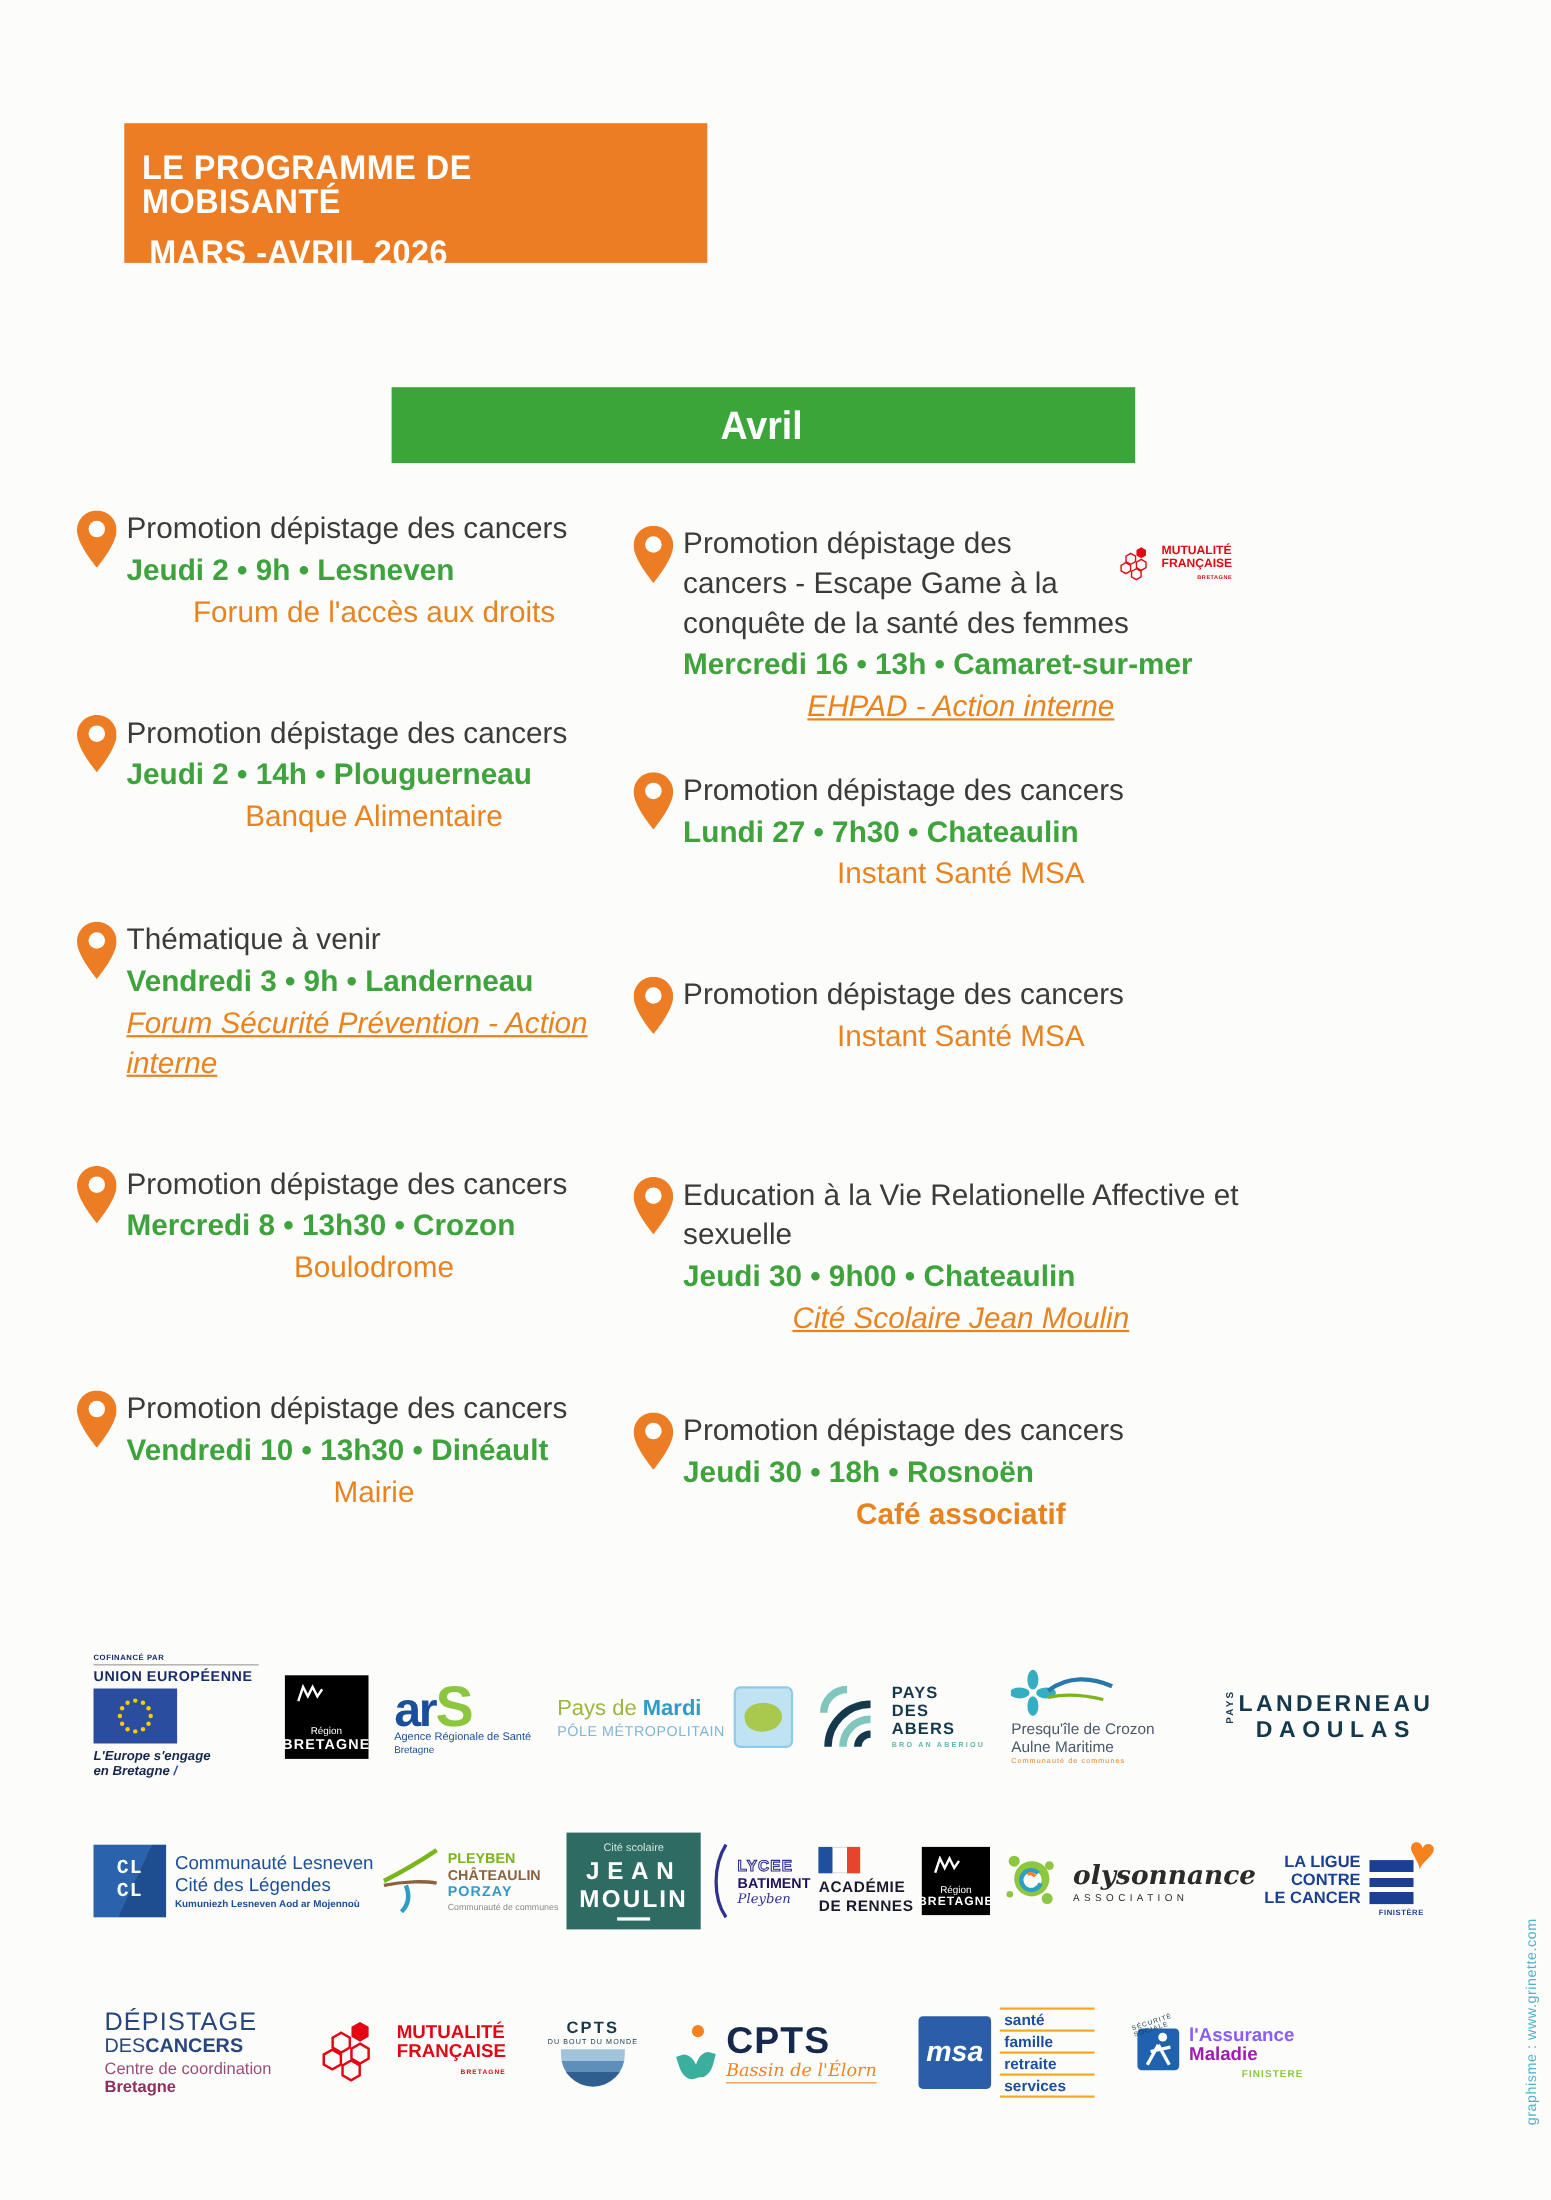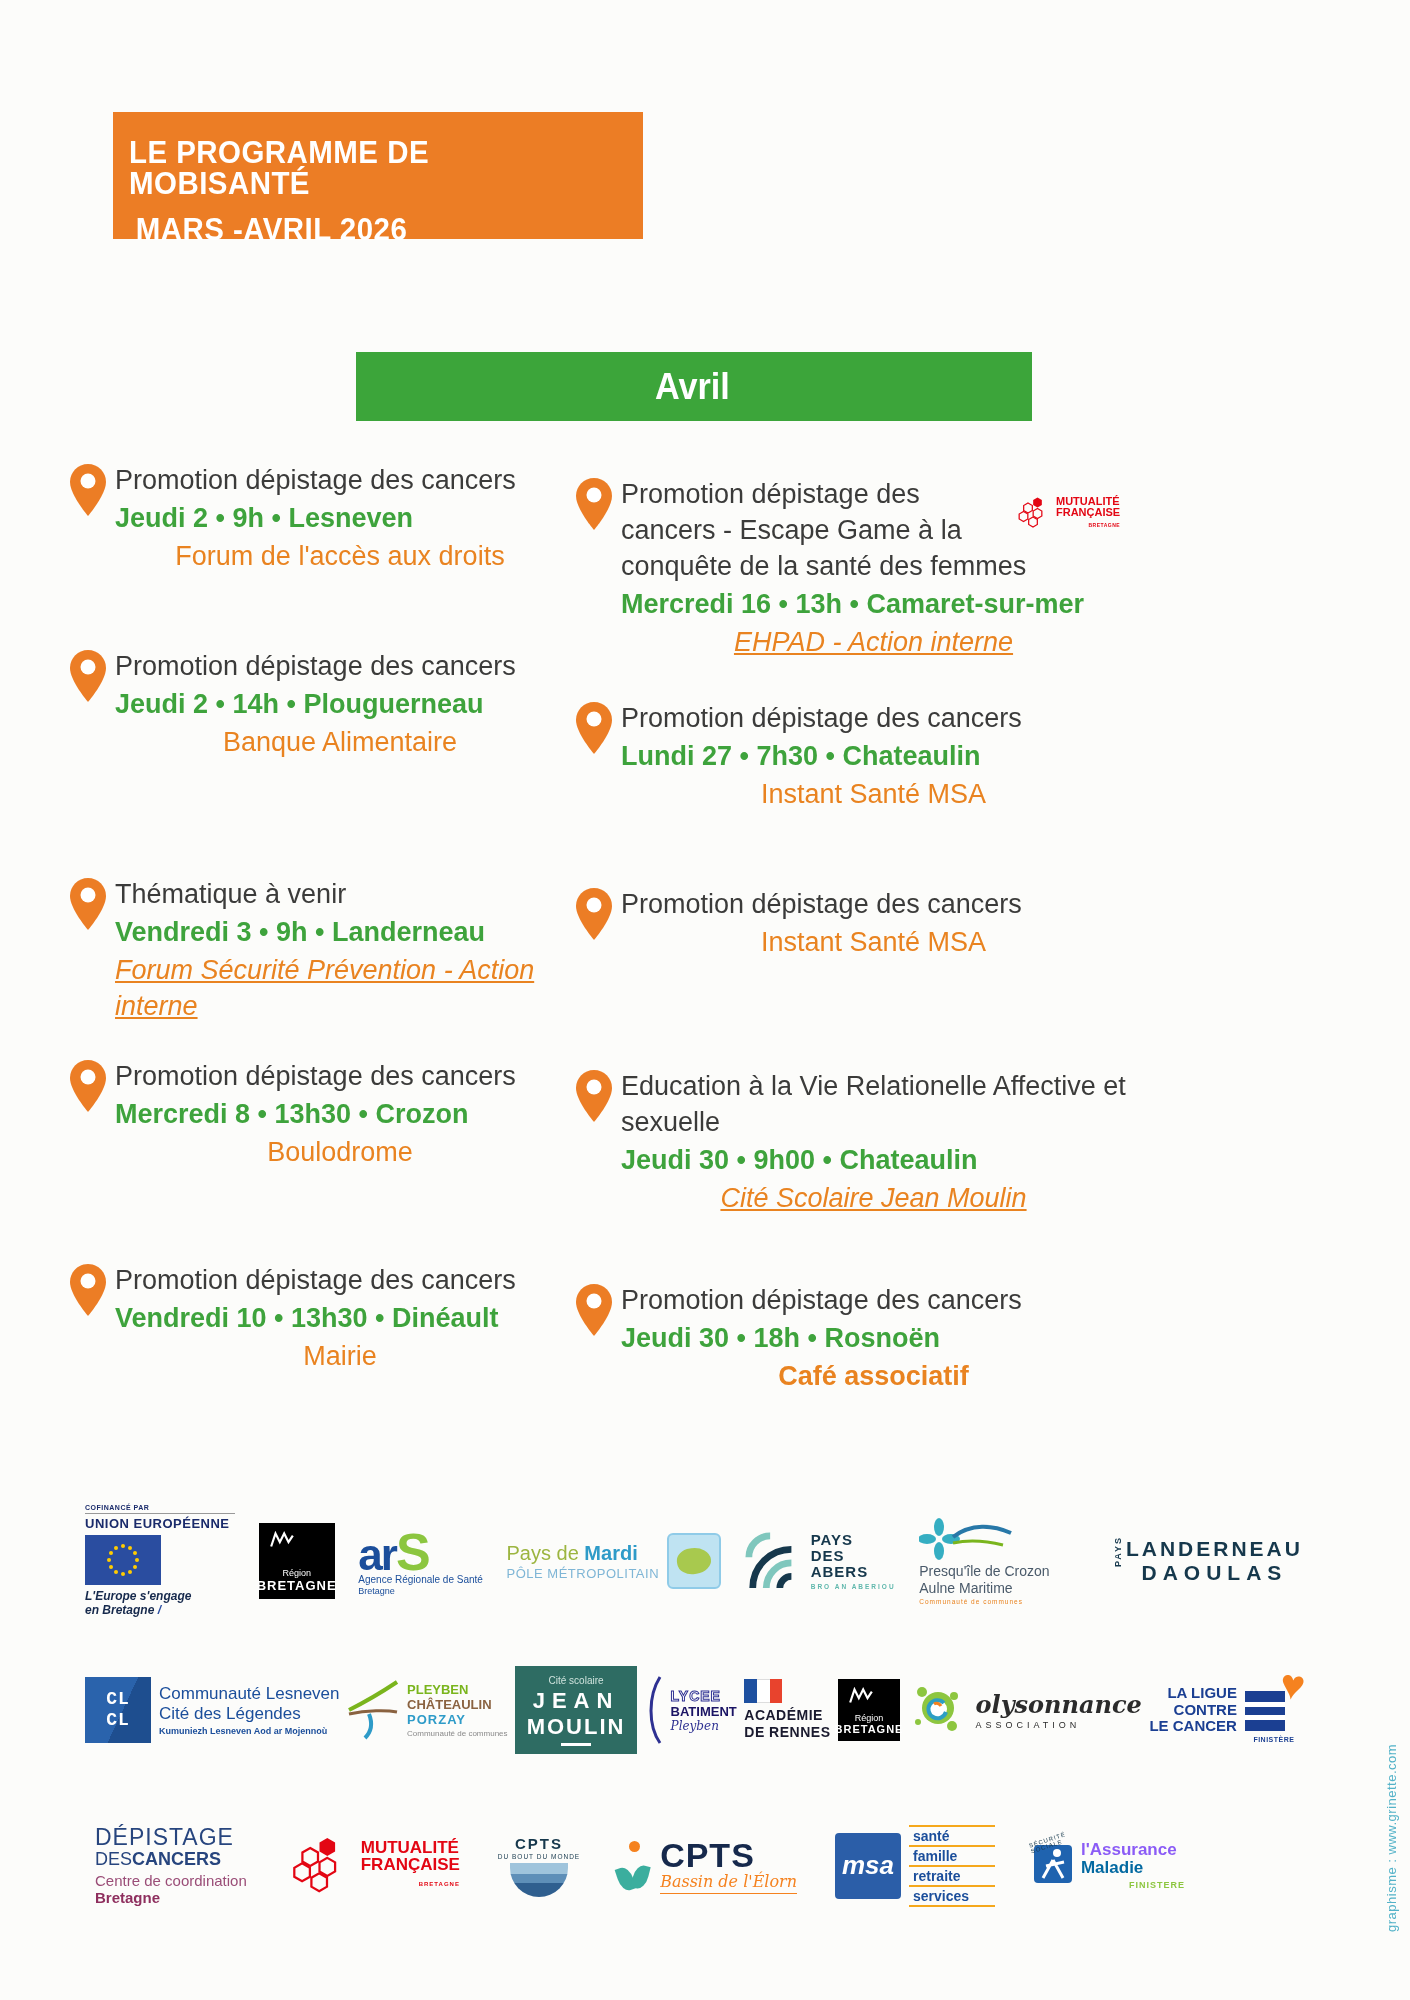--- a/index.html
+++ b/index.html
@@ -185,21 +185,21 @@
              display:flex; align-items:center; justify-content:center; font-size:26px; font-weight:700; font-style:italic; }
   .msa-list { width:86px; }
   .msa-list div { font-size:14px; font-weight:700; color:#1B4E9B; border-top:2px solid #F5A81C; padding:1px 0 1px 4px; }
   .msa-list div:last-child { border-bottom:2px solid #F5A81C; }
 
   
   .asm-wrap { position:relative; }
   .asm-arc { position:absolute; top:-8px; left:-4px; font-size:6px; color:#16384C; transform:rotate(-18deg); letter-spacing:1px; }
   .asm-icon { width:40px; height:40px; }
   .asm1 { font-size:17px; font-weight:700; color:#8b5cf6; line-height:1.05; }
-  .asm2 { font-size:17px; font-weight:700; color:#0369a1; }
+  .asm2 { font-size:17px; font-weight:700; color:#a21caf; }
   .asm3 { font-size:9px; font-weight:700; color:#8CC63F; letter-spacing:1px; margin-top:2px;padding-left:48px; }
 
   
   .credit { position:absolute; left:1384px; top:1932px; transform:rotate(-90deg); transform-origin:left top;
             white-space:nowrap; font-size:13px; color:#53B2C8; letter-spacing:.5px; }
 </style>
 </head>
 <body>
 
 <div class="page">
@@ -236,21 +236,21 @@
         <path d="M18 0C8 0 0 8 0 18c0 13 18 34 18 34s18-21 18-34C36 8 28 0 18 0z" fill="#EC7D25"></path>
         <circle cx="18" cy="17" r="7.5" fill="#fff"></circle>
       </svg>
     <div class="etext w450">
       <div class="etitle">Promotion dépistage des cancers</div>
       <div class="edate">Jeudi 2 • 14h  • Plouguerneau</div>
       <div class="evenue">Banque Alimentaire</div>
     </div>
   </div>
 
-  <div class="event" style="left:70px; top:876px;">
+  <div class="event" style="left:70px; top:836px;">
     <svg class="pin" viewBox="0 0 36 52">
         <path d="M18 0C8 0 0 8 0 18c0 13 18 34 18 34s18-21 18-34C36 8 28 0 18 0z" fill="#EC7D25"></path>
         <circle cx="18" cy="17" r="7.5" fill="#fff"></circle>
       </svg>
     <div class="etext w450">
       <div class="etitle">Thématique à venir</div>
       <div class="edate">Vendredi 3  • 9h  • Landerneau</div>
       <div class="evenue venue-italic" style="text-align:left">Forum Sécurité Prévention - Action interne</div>
     </div>
   </div>

